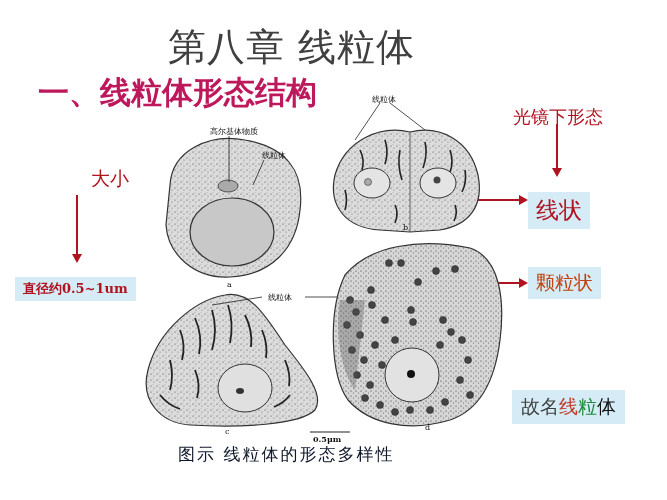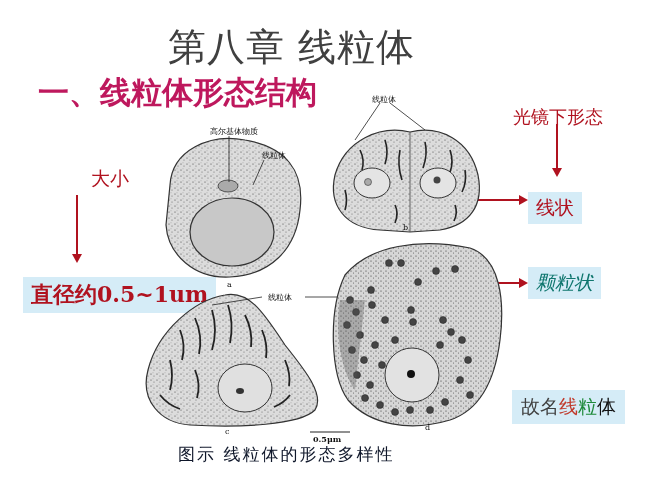--- a/index.html
+++ b/index.html
@@ -24,31 +24,31 @@
 </style>
 </head>
 <body>
 
 <div class="abs title">第八章  线粒体</div>
 <div class="abs subtitle">一、线粒体形态结构</div>
 
 <div class="abs red-label" style="left:55px;top:166px;margin-left:36px;">大小</div>
 <div class="abs vline" style="left:76px;top:195px;height:60px;"></div>
 <div class="abs arrow-down" style="left:72px;top:254px;"></div>
-<div class="abs box red-label" style="left:23px;top:277px;font-size:22px;font-weight:bold;font-family:'DejaVu Serif',serif;">直径约0.5~1um</div>
+<div class="abs box red-label" style="left:15px;top:277px;font-size:13px;font-weight:bold;font-family:'DejaVu Serif',serif;">直径约0.5~1um</div>
 
 <div class="abs red-label" style="left:513px;top:105px;font-size:18px;">光镜下形态</div>
 <div class="abs vline" style="left:556px;top:124px;height:44px;"></div>
 <div class="abs arrow-down" style="left:552px;top:168px;"></div>
 
-<div class="abs box red-label" style="left:528px;top:192px;font-size:19px;">线状</div>
+<div class="abs box red-label" style="left:528px;top:192px;font-size:23px;">线状</div>
 <div class="abs hline" style="left:445px;top:199px;width:76px;"></div>
 <div class="abs arrow-right" style="left:519px;top:195px;"></div>
 
-<div class="abs box" style="left:528px;top:267px;font-size:19px;color:#0f766e;font-style:italic;">颗粒状</div>
+<div class="abs box" style="left:528px;top:267px;font-size:19px;color:#c2410c;">颗粒状</div>
 <div class="abs hline" style="left:428px;top:282px;width:93px;"></div>
 <div class="abs arrow-right" style="left:519px;top:278px;"></div>
 
 <div class="abs box" style="left:512px;top:390px;font-size:19px;padding:4px 9px;">
   <span style="color:#404040;">故名</span><span style="color:#c0392b;">线</span><span style="color:#1e8a3a;">粒</span><span style="color:#111;">体</span>
 </div>
 
 <svg width="667" height="500" style="left:0;top:0;">
   <defs>
     <pattern id="stip" width="6" height="6" patternUnits="userSpaceOnUse">

